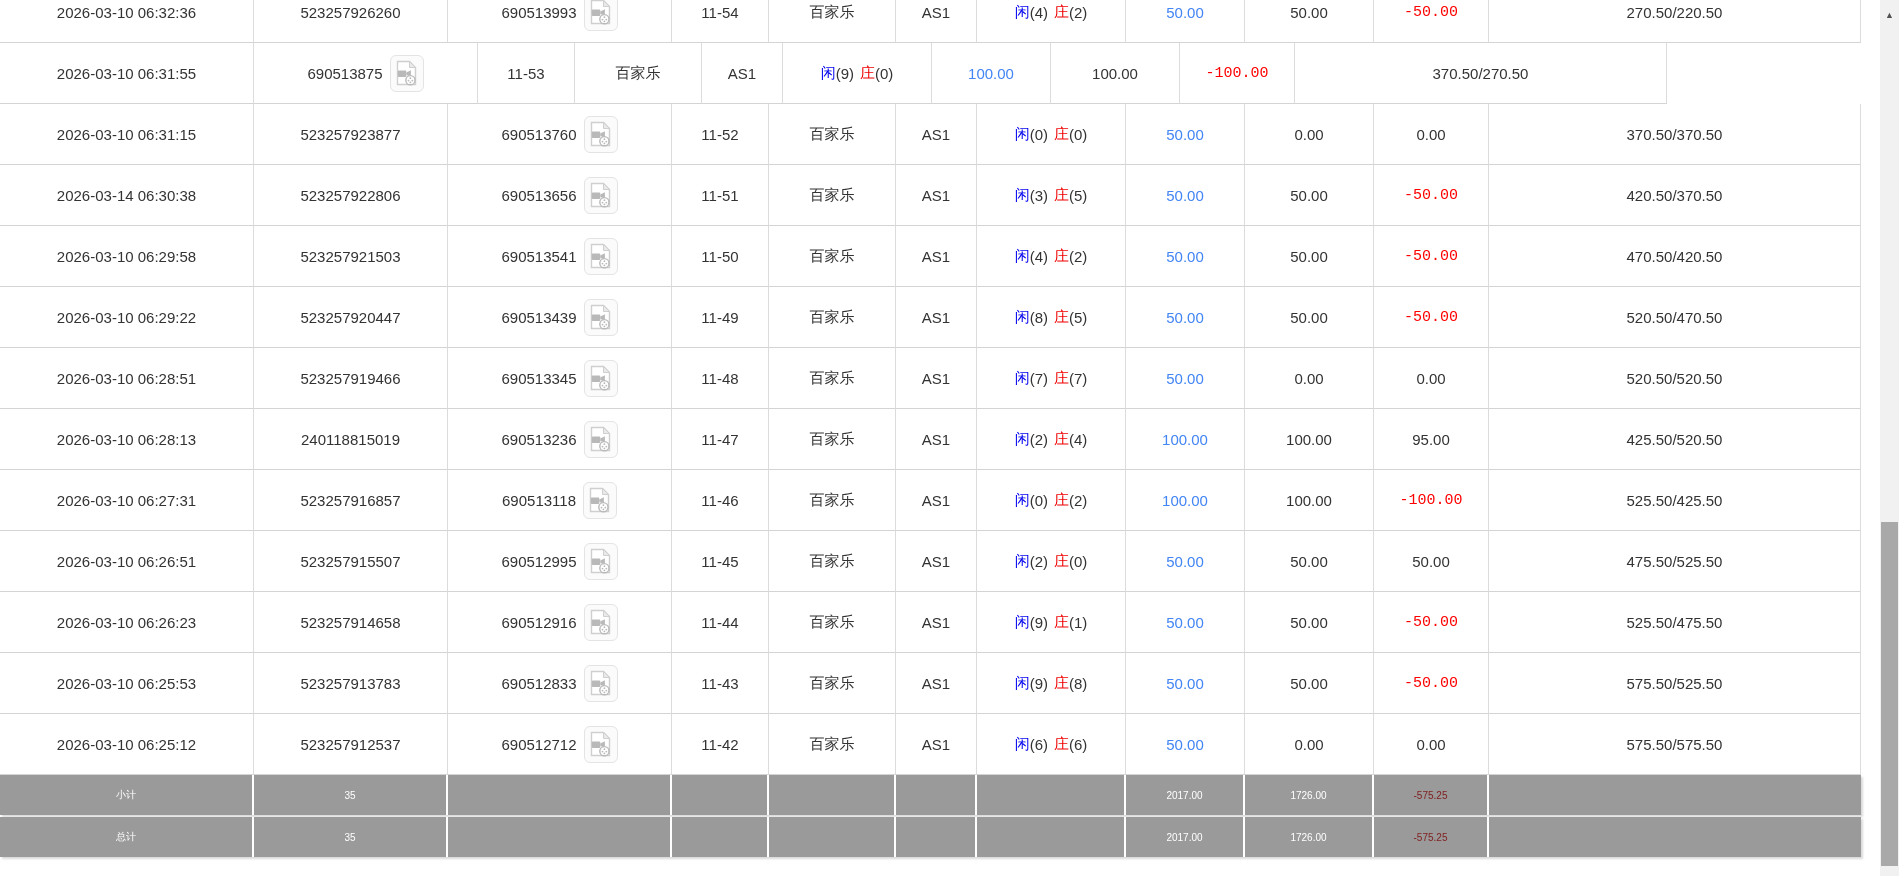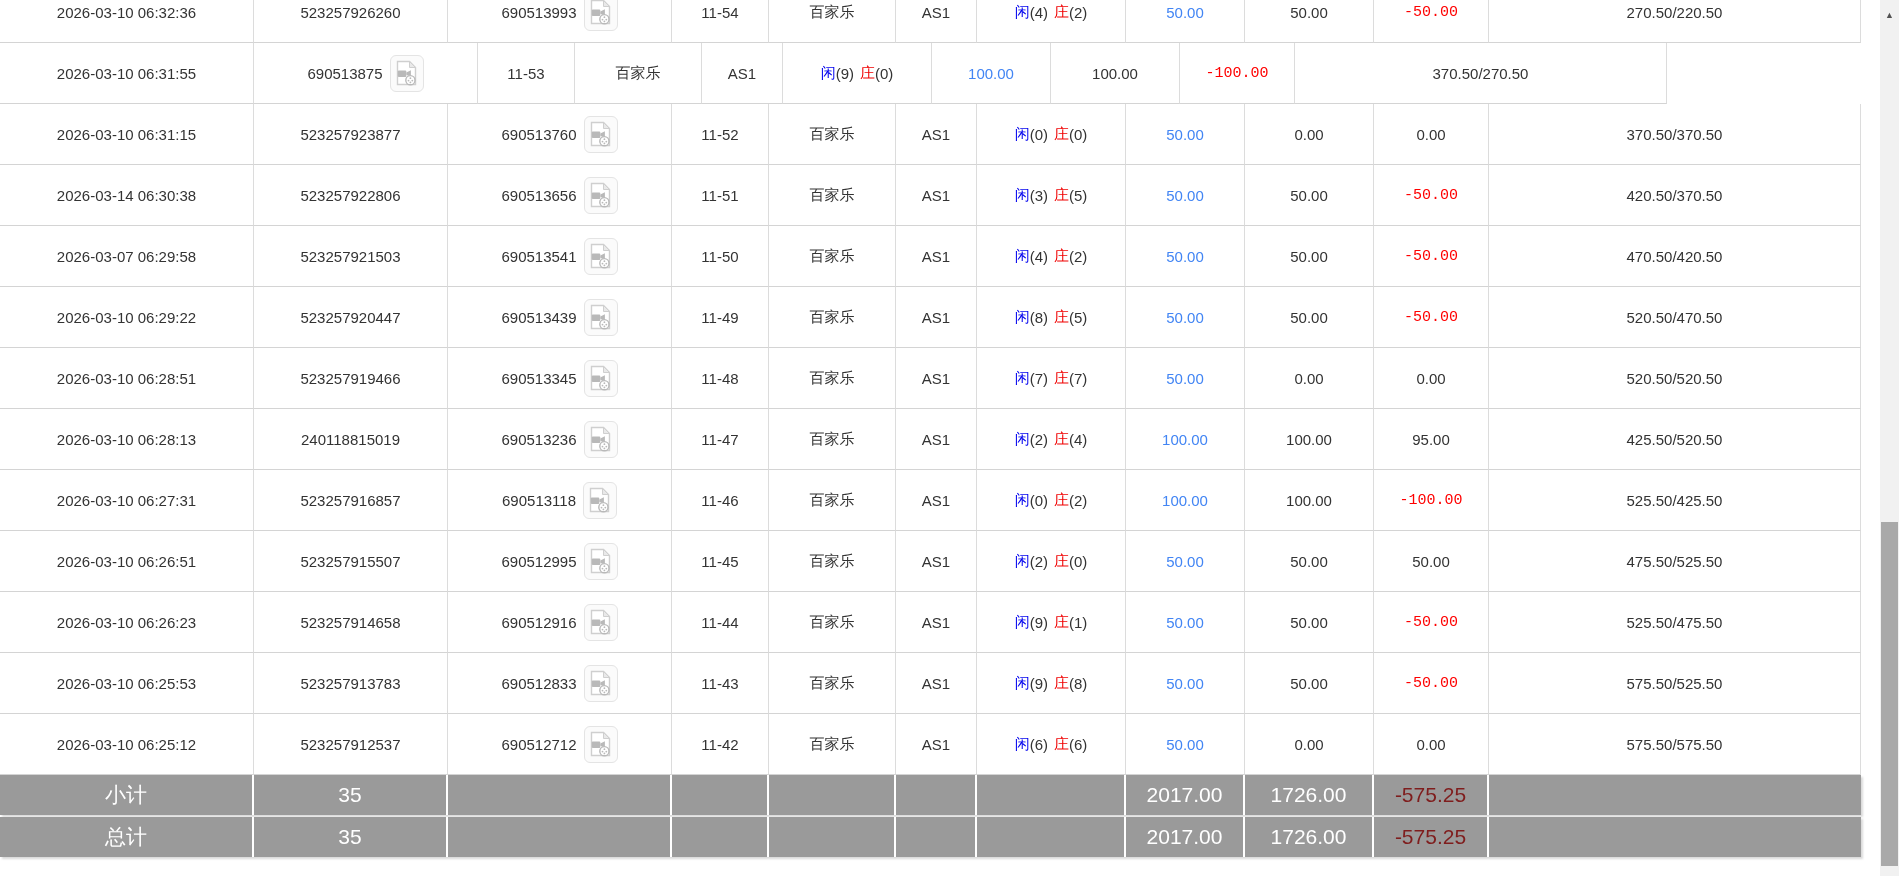--- a/index.html
+++ b/index.html
@@ -25,21 +25,21 @@
 
   .video-btn { margin-left:7px; width:34px; height:37px; border:1px solid #e4e4e4;
                border-radius:6px; background:#fbfbfb; display:flex; align-items:center;
                justify-content:center; cursor:pointer; flex:none; }
 
   
   .summary-row { position:absolute; left:0; width:1861px; height:40px; display:flex;
                  background:transparent; box-shadow:2px 2px 2px rgba(0,0,0,0.15); }
   .s-cell { height:40px; background:#9a9a9a; border-right:2px solid #fff;
             display:flex; align-items:center; justify-content:center;
-            font-size:21px; color:#fff; white-space:nowrap; }
+            font-size:10px; color:#fff; white-space:nowrap; }
   .s-cell.last { border-right:none; }
   .s-neg { color:#7f1d1d; }
   #subtotal-row { top:775px; }
   #total-row { top:817px; }
 
   
   .scrollbar { position:absolute; top:0; right:0; width:19px; height:876px; background:#f1f1f1; }
   .sb-up { position:absolute; top:6px; left:0; width:19px; height:18px; display:flex;
            align-items:center; justify-content:center; font-size:9px; color:#515151; cursor:pointer; }
   .sb-thumb { position:absolute; left:1px; top:522px; width:17px; height:344px;
@@ -247,21 +247,21 @@
         </div>
     <div class="cell c10">
           <span class="neg">-50.00</span>
         </div>
     <div class="cell c11">
           <span>420.50/370.50</span>
         </div>
   </div>
       <div class="row">
     <div class="cell c1">
-          <span>2026-03-07 06:29:58</span>
+          <span>2026-03-10 06:29:58</span>
         </div>
     <div class="cell c2">
           <span>523257921503</span>
         </div>
     <div class="cell c3">
       <span>690513541</span>
       <span class="video-btn">
         <svg width="23" height="27" viewBox="0 0 23 27">
           <path d="M2.5 1.5 h12 l6 6 v17 h-18 z" fill="#ffffff" stroke="#cfcfcf" stroke-width="1.4"></path>
           <path d="M14.5 1.5 v6 h6 z" fill="#e9e9e9" stroke="#cfcfcf" stroke-width="1"></path>

